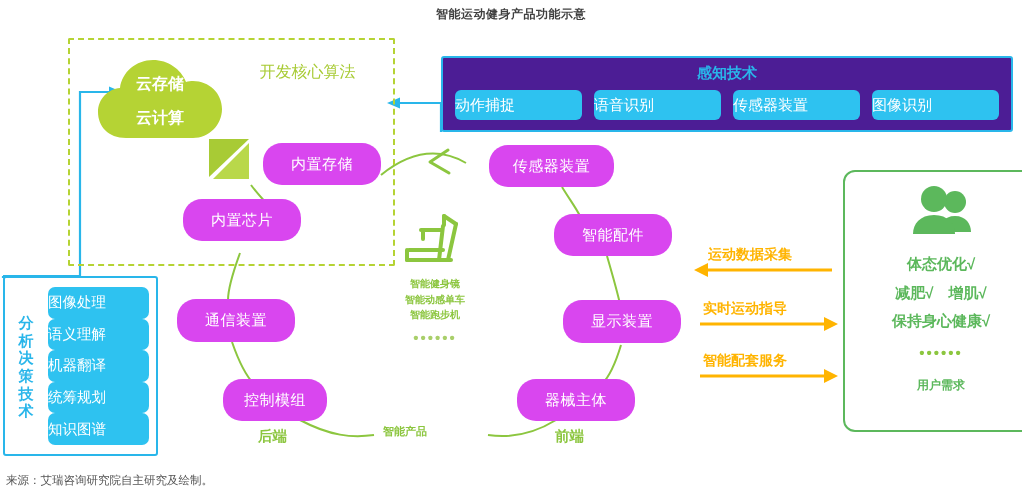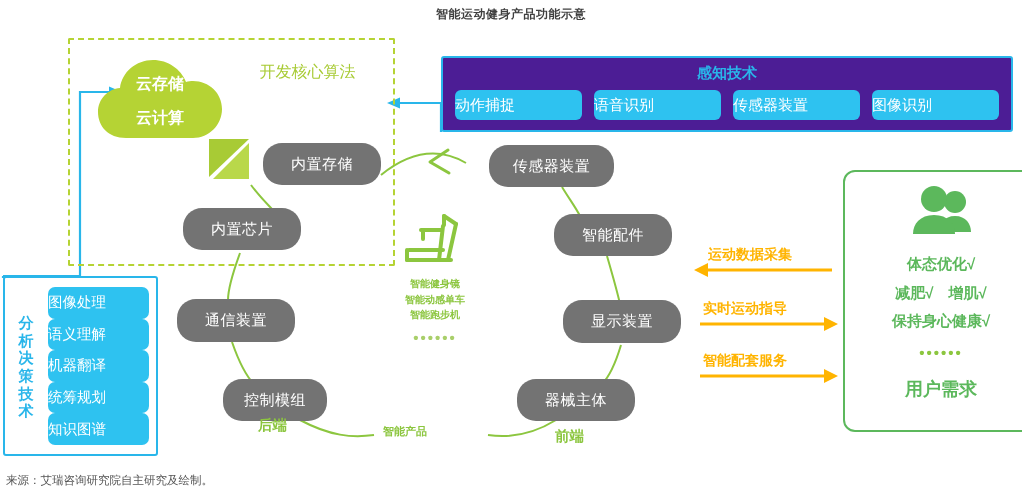--- a/index.html
+++ b/index.html
@@ -46,21 +46,21 @@
     position: absolute; left: 220px; top: 60px; width: 175px; z-index: 3;
     text-align: center; color: #a8cb35; font-weight: normal; font-size: 16px; line-height: 1.45;
   }
 
   
   .zmark { position: absolute; left: 207px; top: 137px; width: 44px; height: 44px; z-index: 3; }
 
   
   .node {
     position: absolute; z-index: 4;
-    background: #737373; border-radius: 19px;
+    background: #d946ef; border-radius: 19px;
     color: #ffffff; font-size: 15px;
     display: flex; align-items: center; justify-content: center;
     white-space: nowrap; letter-spacing: .5px;
   }
 
   
   .ring-center {
     position: absolute; left: 345px; top: 210px; width: 180px; z-index: 4;
     text-align: center;
   }
@@ -116,21 +116,21 @@
     position: absolute; left: 843px; top: 170px; width: 196px; height: 262px;
     border: 2px solid #5cb85c; border-radius: 12px; background: #fff; z-index: 3;
     display: flex; flex-direction: column; align-items: center;
   }
   .needs-panel .people { margin-top: 14px; }
   .needs-lines {
     margin-top: 14px; text-align: center; color: #5cb85c;
     font-weight: bold; font-size: 15px; line-height: 1.9;
   }
   .needs-dots { color: #8cc63f; font-weight: bold; font-size: 15px; letter-spacing: 2px; margin-top: 8px; }
-  .needs-title { margin-top: 16px; color: #5cb85c; font-weight: bold; font-size: 18px; }
+  .needs-title { margin-top: 16px; color: #5cb85c; font-weight: bold; font-size: 12px; }
 
   
   .flow-label {
     position: absolute; z-index: 5; color: #ffb400; font-weight: bold; font-size: 14px;
     white-space: nowrap;
   }
 
   
   .footer {
     position: absolute; left: 6px; top: 473px; font-size: 11.5px; color: #555; z-index: 5;
@@ -201,21 +201,21 @@
   </div>
 
   <div class="node" style="left:263px; top:143px; width:118px; height:42px;">
     <span>内置存储</span>
   </div>
 
   <div class="node" style="left:489px; top:145px; width:125px; height:42px;">
     <span>传感器装置</span>
   </div>
 
-  <div class="node" style="left:183px; top:208px; width:118px; height:42px;">
+  <div class="node" style="left:183px; top:199px; width:118px; height:42px;">
     <span>内置芯片</span>
   </div>
 
   <div class="node" style="left:554px; top:214px; width:118px; height:42px;">
     <span>智能配件</span>
   </div>
 
   <div class="node" style="left:177px; top:299px; width:118px; height:43px;">
     <span>通信装置</span>
   </div>
@@ -247,21 +247,21 @@
       </g>
     </svg>
     <div class="prod">
       <div>智能健身镜</div>
       <div>智能动感单车</div>
       <div>智能跑步机</div>
     </div>
     <div class="dots">••••••</div>
   </div>
 
-  <div class="ring-label" style="left:258px; top:416px;">后端</div>
+  <div class="ring-label" style="left:258px; top:427px;">后端</div>
   <div class="ring-label big" style="left:383px; top:424px;">智能产品</div>
   <div class="ring-label" style="left:555px; top:427px;">前端</div>
 
   <div class="sense-panel">
     <div class="sense-title">感知技术</div>
     <div class="sense-pills">
       <div class="pill-blue">
         <span>动作捕捉</span>
       </div>
       <div class="pill-blue">

